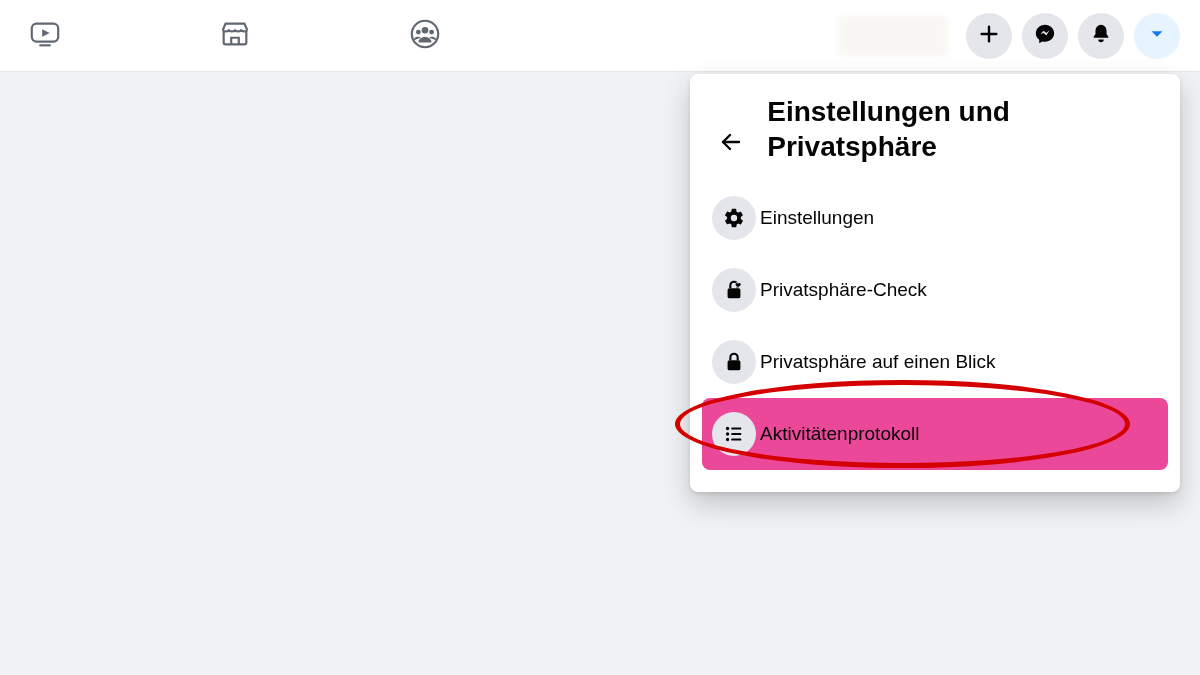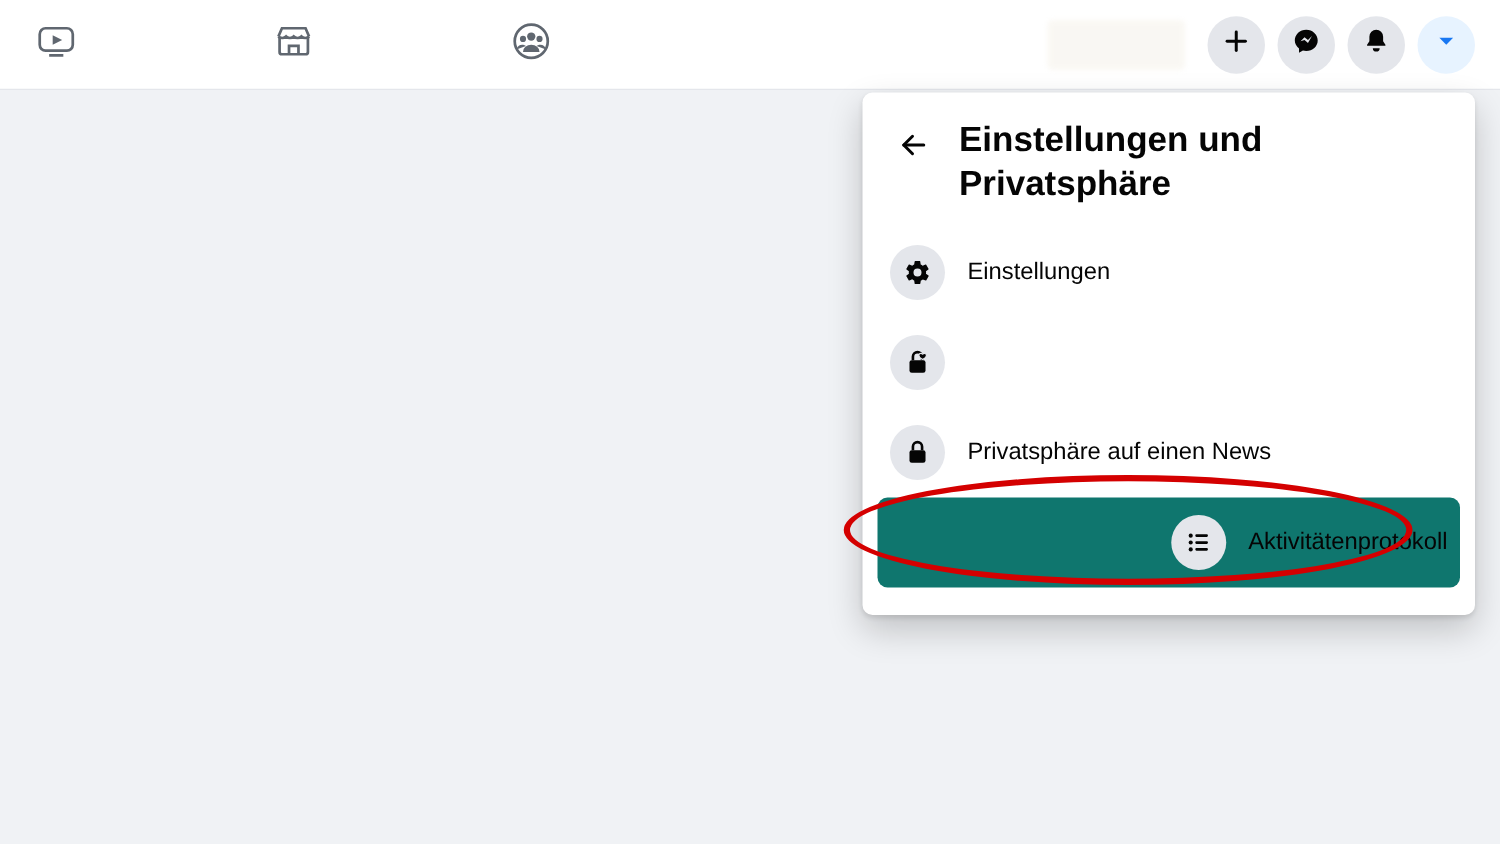--- a/index.html
+++ b/index.html
@@ -69,21 +69,21 @@
       top: 74px;
       right: 20px;
       width: 490px;
       background: #fff;
       border-radius: 8px;
       box-shadow: 0 12px 28px rgba(0,0,0,0.2), 0 2px 4px rgba(0,0,0,0.1);
       padding: 14px 12px 22px 12px;
     }
     .panel-header {
       display: flex;
-      align-items: flex-start;
+      align-items: flex-end;
       gap: 18px;
       padding: 6px 10px 18px 10px;
     }
     .back-btn {
       width: 40px;
       height: 40px;
       display: flex;
       align-items: center;
       justify-content: center;
       cursor: pointer;
@@ -97,28 +97,27 @@
       line-height: 1.25;
       word-break: break-word;
     }
     .menu-list {
       display: flex;
       flex-direction: column;
     }
     .menu-item {
       display: flex;
       align-items: center;
-      gap: 18px;
+      gap: 4px;
       padding: 14px 10px;
       border-radius: 8px;
       cursor: pointer;
     }
     .menu-item.hover {
-      background: #0f766e;
-      justify-content: flex-end;
+      background: #ec4899;
     }
     .menu-icon {
       width: 44px;
       height: 44px;
       border-radius: 50%;
       background: #e4e6eb;
       display: flex;
       align-items: center;
       justify-content: center;
       flex-shrink: 0;
@@ -235,30 +234,31 @@
     </div>
 
     <div class="menu-item">
       <div class="menu-icon">
         <svg viewBox="0 0 24 24" fill="#050505">
           <rect x="5" y="10" width="14" height="11" rx="2"></rect>
           <path d="M8 10 V7 a4 4 0 0 1 8 0 v3" fill="none" stroke="#050505" stroke-width="2.3"></path>
           <path d="M18 4 c-1 0-1.5.6-1.5.6S16 4 15 4c-1 0-1.8.8-1.8 1.8 0 1.8 3.3 3.5 3.3 3.5s3.3-1.7 3.3-3.5C19.8 4.8 19 4 18 4z" fill="#050505" stroke="#e4e6eb" stroke-width="1"></path>
         </svg>
       </div>
+      <div class="menu-label">Privatsphäre-Check</div>
     </div>
 
     <div class="menu-item">
       <div class="menu-icon">
         <svg viewBox="0 0 24 24" fill="#050505">
           <rect x="5" y="10" width="14" height="11" rx="2"></rect>
           <path d="M8 10 V7 a4 4 0 0 1 8 0 v3" fill="none" stroke="#050505" stroke-width="2.3"></path>
         </svg>
       </div>
-      <div class="menu-label">Privatsphäre auf einen News</div>
+      <div class="menu-label">Privatsphäre auf einen Blick</div>
     </div>
 
     <div class="menu-item hover">
       <div class="menu-icon">
         <svg viewBox="0 0 24 24" fill="#050505">
           <circle cx="5" cy="6" r="1.8"></circle>
             <rect x="9" y="4.8" width="11" height="2.4" rx="1"></rect>
           <circle cx="5" cy="12" r="1.8"></circle>
             <rect x="9" y="10.8" width="11" height="2.4" rx="1"></rect>
           <circle cx="5" cy="18" r="1.8"></circle>

